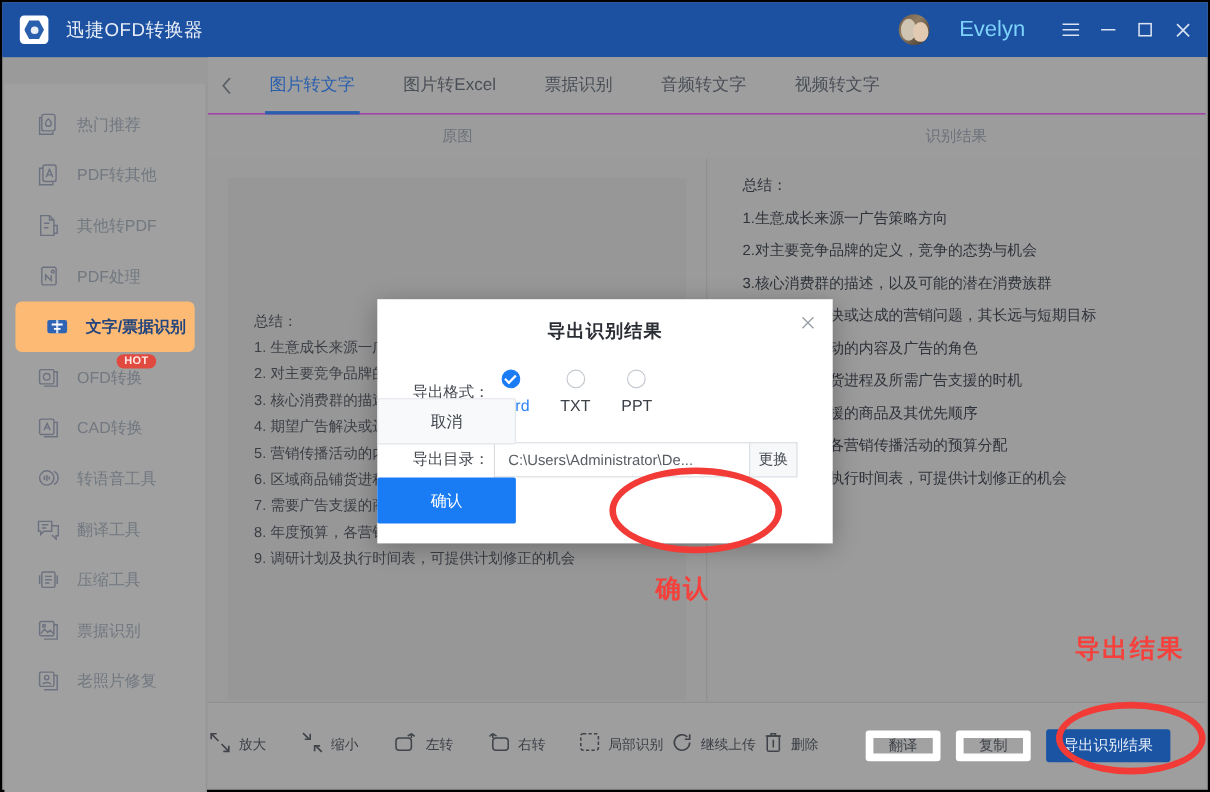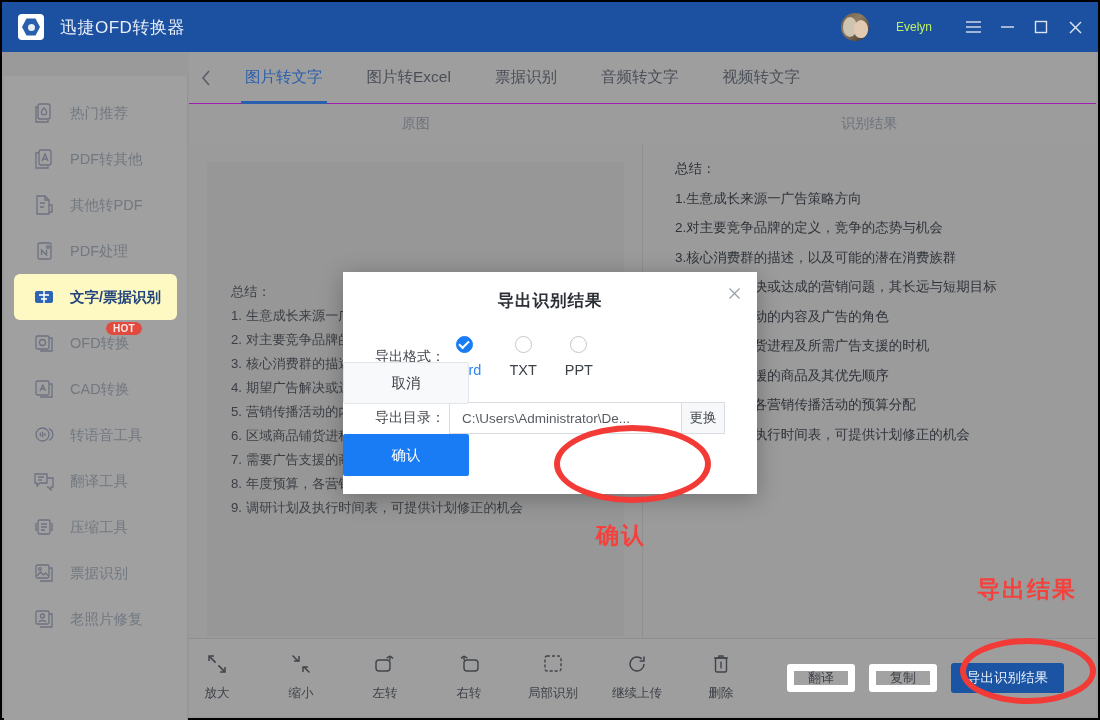--- a/index.html
+++ b/index.html
@@ -50,21 +50,21 @@
     position: relative; overflow: hidden; flex: none;
   }
   .avatar::before {
     content:""; position:absolute; left:2px; top:4px; width:14px; height:20px;
     border-radius:50%; background:#cfc4b2;
   }
   .avatar::after {
     content:""; position:absolute; right:1px; top:7px; width:14px; height:18px;
     border-radius:50% 50% 45% 45%; background:#e2c9b2;
   }
-  .username { color:#bef264; font-size:12px; margin-left:27px; }
+  .username { color:#7dd3fc; font-size:20px; margin-left:27px; }
   .win-btn {
     width: 34px; height: 50px; display:flex; align-items:center; justify-content:center;
     color:#d9e3f2;
   }
   .win-btn svg { display:block; }
   .tb-right .menu-btn { margin-left: 24px; }
 
   
   .sidebar {
     position:absolute; left:2px; top:50px; width:184px; height:668px;
@@ -75,21 +75,21 @@
   }
   .side-item {
     height: 46px; margin: 0 10px; border-radius:6px;
     display:flex; align-items:center; padding-left:18px;
     position:relative;
   }
   .side-item .si-icon { width:24px; height:24px; flex:none; color:#6d7280; }
   .side-item .si-label {
     margin-left:14px; font-size:14.5px; color:#727880; white-space:nowrap;
   }
-  .side-item.active { background:#fef9c3; }
+  .side-item.active { background:#fdba74;justify-content:center; }
   .side-item.active .si-icon { color:#2f63b4; }
   .side-item.active .si-label { color:#23457d; font-weight:bold; }
   .hot-badge {
     position:absolute; left:92px; top:2px;
     background:#e04a3f; color:#ffe9e7; font-size:10px; font-weight:bold;
     padding:1px 7px; border-radius:9px; letter-spacing:.3px;
   }
 
   
   .main {
@@ -151,21 +151,21 @@
 
   
   .bottombar {
     position:absolute; left:0; right:0; bottom:0; height:78px;
     display:flex; border-top:1px solid #8f8f8f;
     background:#9e9e9e;
   }
   .bb-left { flex:1; display:flex; align-items:center; justify-content:center; gap:28px; }
   .bb-right { flex:1; display:flex; align-items:center; justify-content:flex-end; padding-right:32px; gap:14px; }
   .tool {
-    width:56px; display:flex; flex-direction:column; align-items:center; gap:6px;
+    width:56px; display:flex; flex-direction:row; align-items:center; gap:6px;
     color:#40444a;
   }
   .tool .tlabel { font-size:12.5px; color:#3d4148; white-space:nowrap; }
 
   .ghost-btn {
     min-width:56px; height:28px; padding:0 14px;
     border:7px solid #ffffff; border-radius:3px;
     background:#a2a2a2; color:#3e4248; font-size:13px;
     display:flex; align-items:center; justify-content:center;
   }

